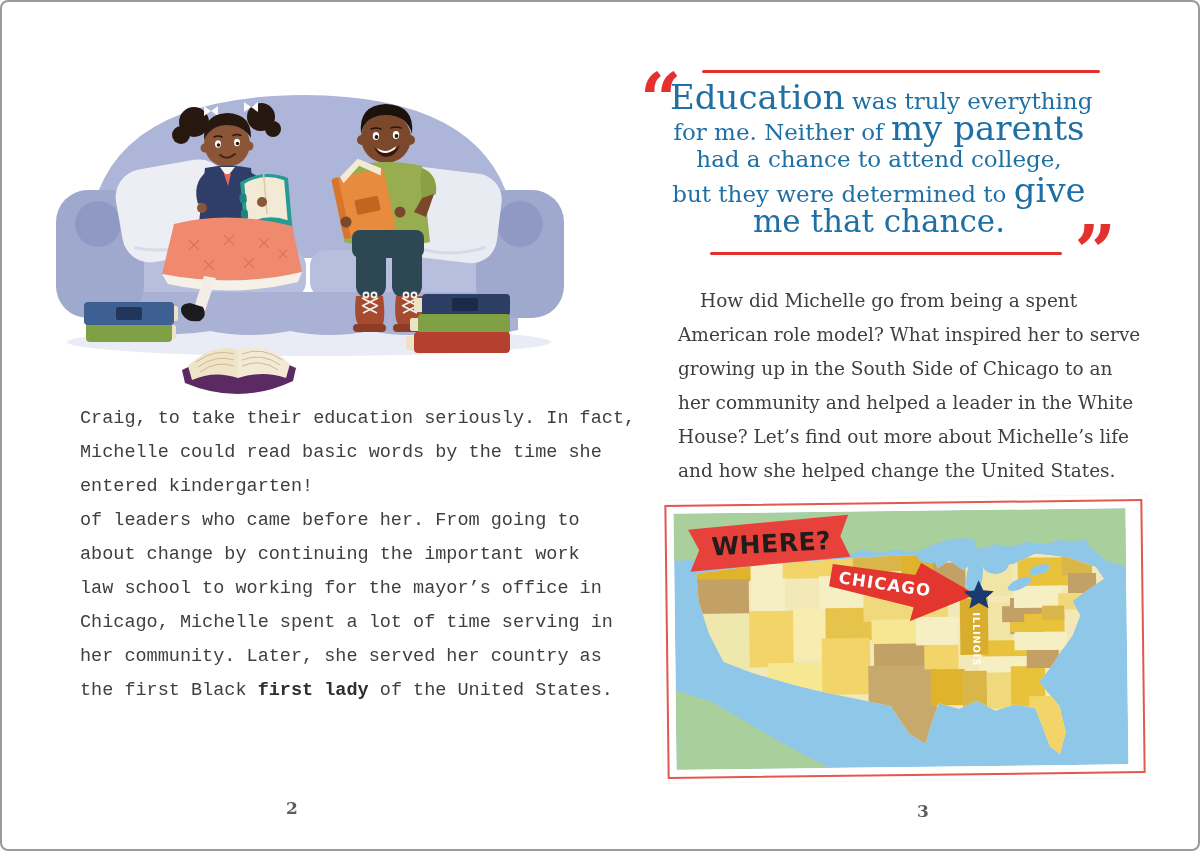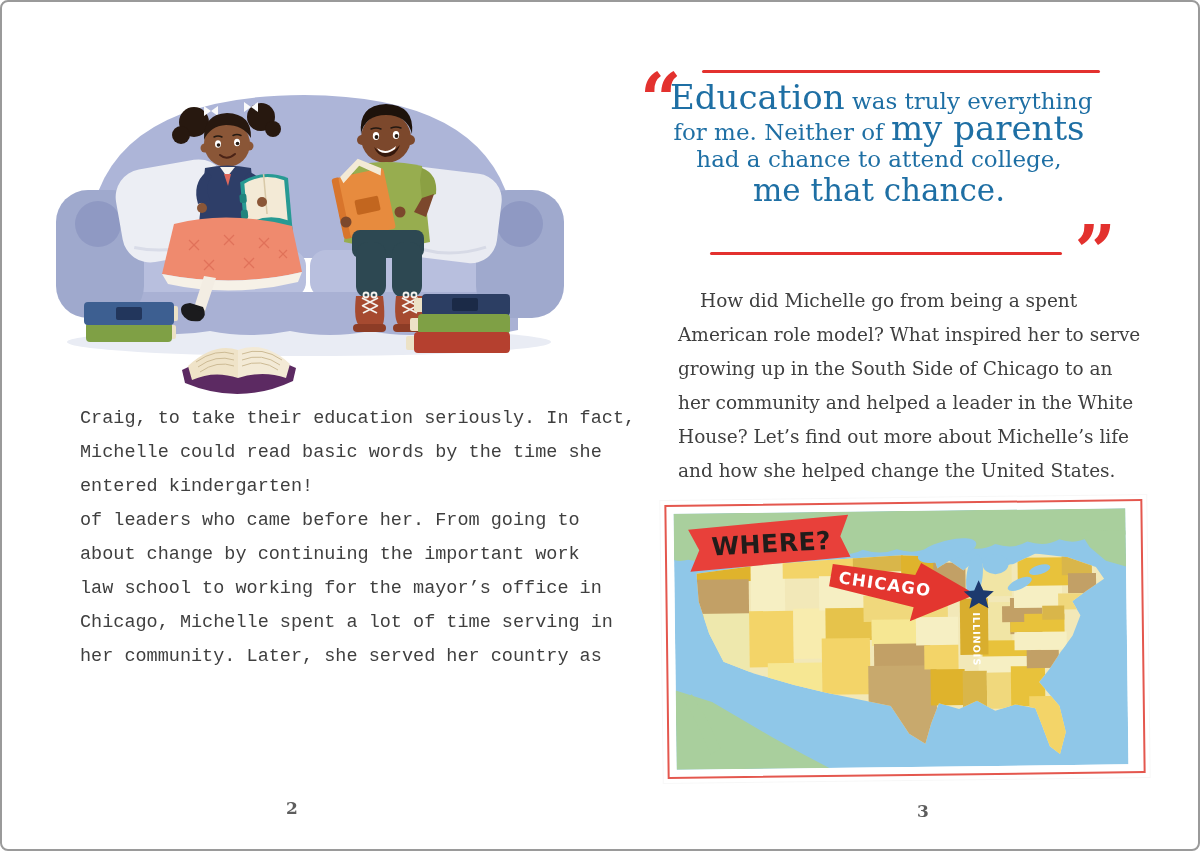--- a/index.html
+++ b/index.html
@@ -200,30 +200,34 @@
 
   <div class="body-text left-text">
     <div class="t-line">Craig, to take their education seriously. In fact,</div>
     <div class="t-line">Michelle could read basic words by the time she</div>
     <div class="t-line">entered kindergarten!</div>
     <div class="t-line">of leaders who came before her. From going to</div>
     <div class="t-line">about change by continuing the important work</div>
     <div class="t-line">law school to working for the mayor’s office in</div>
     <div class="t-line">Chicago, Michelle spent a lot of time serving in</div>
     <div class="t-line">her community. Later, she served her country as</div>
+    <div class="t-line">
+      <span>the first Black </span><b>first lady</b><span> of the United States.</span>
+    </div>
   </div>
   <div class="page-num left">2</div>
 
   <div class="quote-block">
     <div class="quote-rule rule-top"></div>
     <div class="q-mark q-open">“</div>
     <div class="q-lines">
       <div class="q-line"><span class="q-lg">Education</span><span class="q-sm"> was truly everything</span></div>
       <div class="q-line"><span class="q-sm">for me. Neither of </span><span class="q-lg">my parents</span></div>
       <div class="q-line"><span class="q-sm">had a chance to attend college,</span></div>
+      <div class="q-line"><span class="q-sm">but they were determined to </span><span class="q-lg">give</span></div>
       <div class="q-line"><span class="q-lg q-lg5">me that chance.</span></div>
     </div>
     <div class="quote-rule rule-bottom"></div>
     <div class="q-mark q-close">”</div>
   </div>
 
   <div class="body-text right-text">
     <div class="t-line indent">How did Michelle go from being a spent</div>
     <div class="t-line">American role model? What inspired her to serve</div>
     <div class="t-line">growing up in the South Side of Chicago to an</div>

